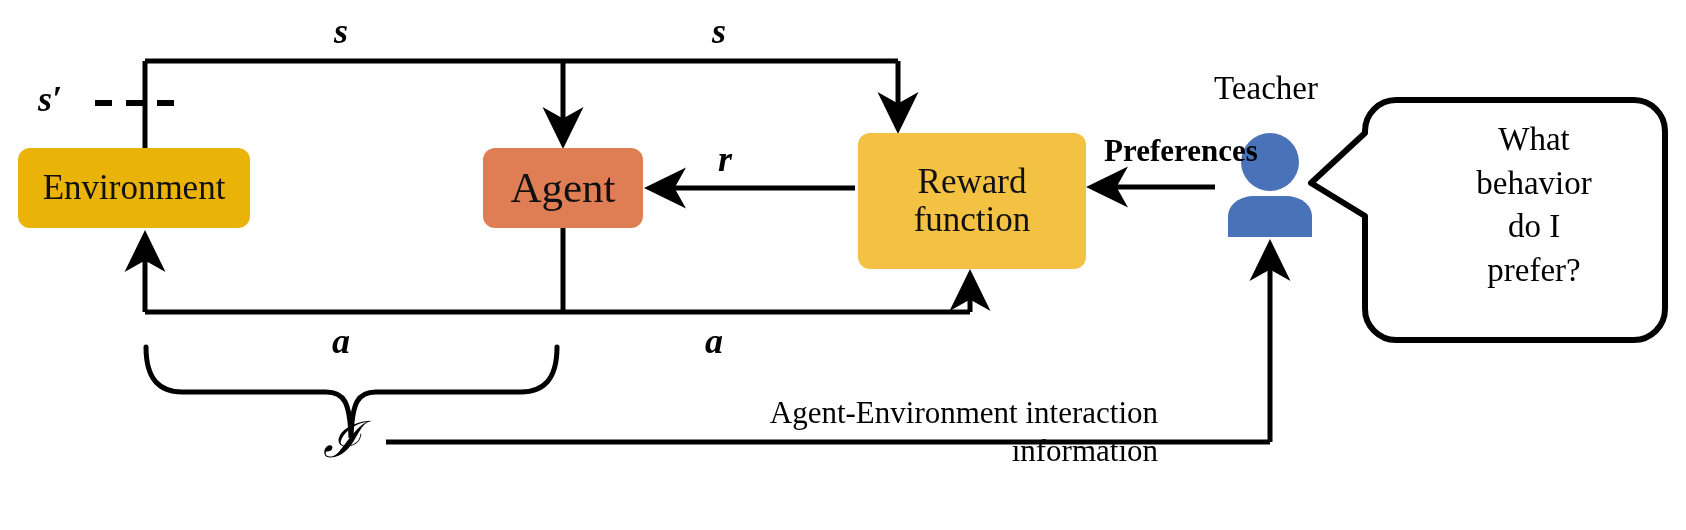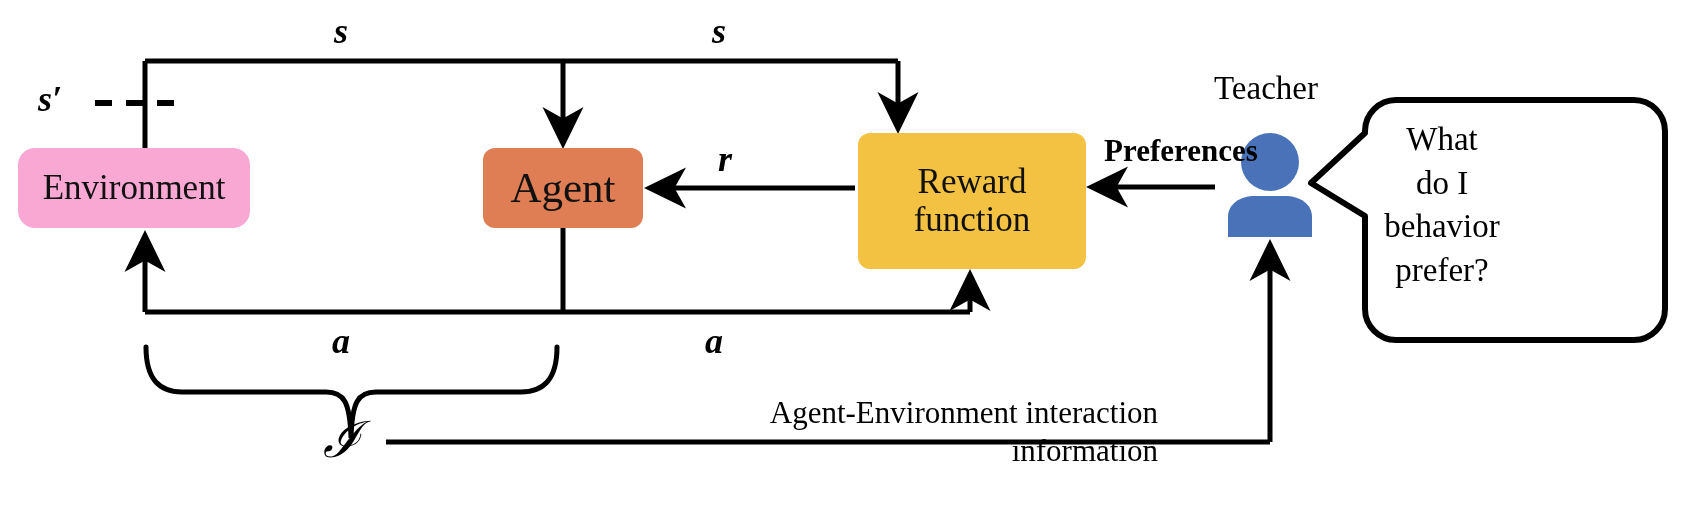--- a/index.html
+++ b/index.html
@@ -72,21 +72,21 @@
   #label-I       { left: 323px; top: 404px; font-size: 50px; font-weight: normal; }
   #label-teacher { left: 1198px; top: 70px; font-size: 33px; margin-left: 16px; }
   #label-prefs   { left: 1104px; top: 133px; font-size: 31px; font-weight: bold; }
   #label-interaction {
     left: 646px; top: 394px; font-size: 31px;
     text-align: right; line-height: 1.22;
     width: 512px; white-space: normal;
   }
   #bubble-text {
     position: absolute;
-    left: 1304px; top: 118px;
+    left: 1396px; top: 118px;
     width: 276px;
     text-align: center;
     font-size: 33px;
     line-height: 1.32;
     color: #000000;
     font-family: "Liberation Serif", "DejaVu Serif", serif;
   }
   #teacher-icon {
     position: absolute;
     left: 1222px; top: 133px;
@@ -145,21 +145,21 @@
              C1665,326 1651,340 1634,340
              L1396,340
              C1379,340 1365,326 1365,309
              L1365,216
              L1311,183
              L1365,133
              L1365,131
              C1365,114 1379,100 1396,100 Z" stroke="#000000" stroke-width="6" fill="#ffffff" stroke-linejoin="round"></path>
   </svg>
 
-  <div class="node-box" id="env-box" style="background:#f9a8d4;border-radius:17px;">
+  <div class="node-box" id="env-box" style="background:#eab308;">
     <span>Environment</span>
   </div>
 
   <div class="node-box" id="agent-box" style="background:#DF7E54;">
     <span>Agent</span>
   </div>
 
   <div class="node-box" id="reward-box" style="background:#F3C242;">
     <span>Reward</span>
     <span>function</span>
@@ -188,18 +188,18 @@
 
   <div class="text-label" id="label-prefs">Preferences</div>
 
   <div class="text-label" id="label-interaction">
     <div>Agent-Environment interaction</div>
     <div>information</div>
   </div>
 
   <div id="bubble-text">
     <div>What</div>
+    <div>behavior</div>
     <div>do I</div>
-    <div>behavior</div>
     <div>prefer?</div>
   </div>
 
 </div>
 
 </body></html>

